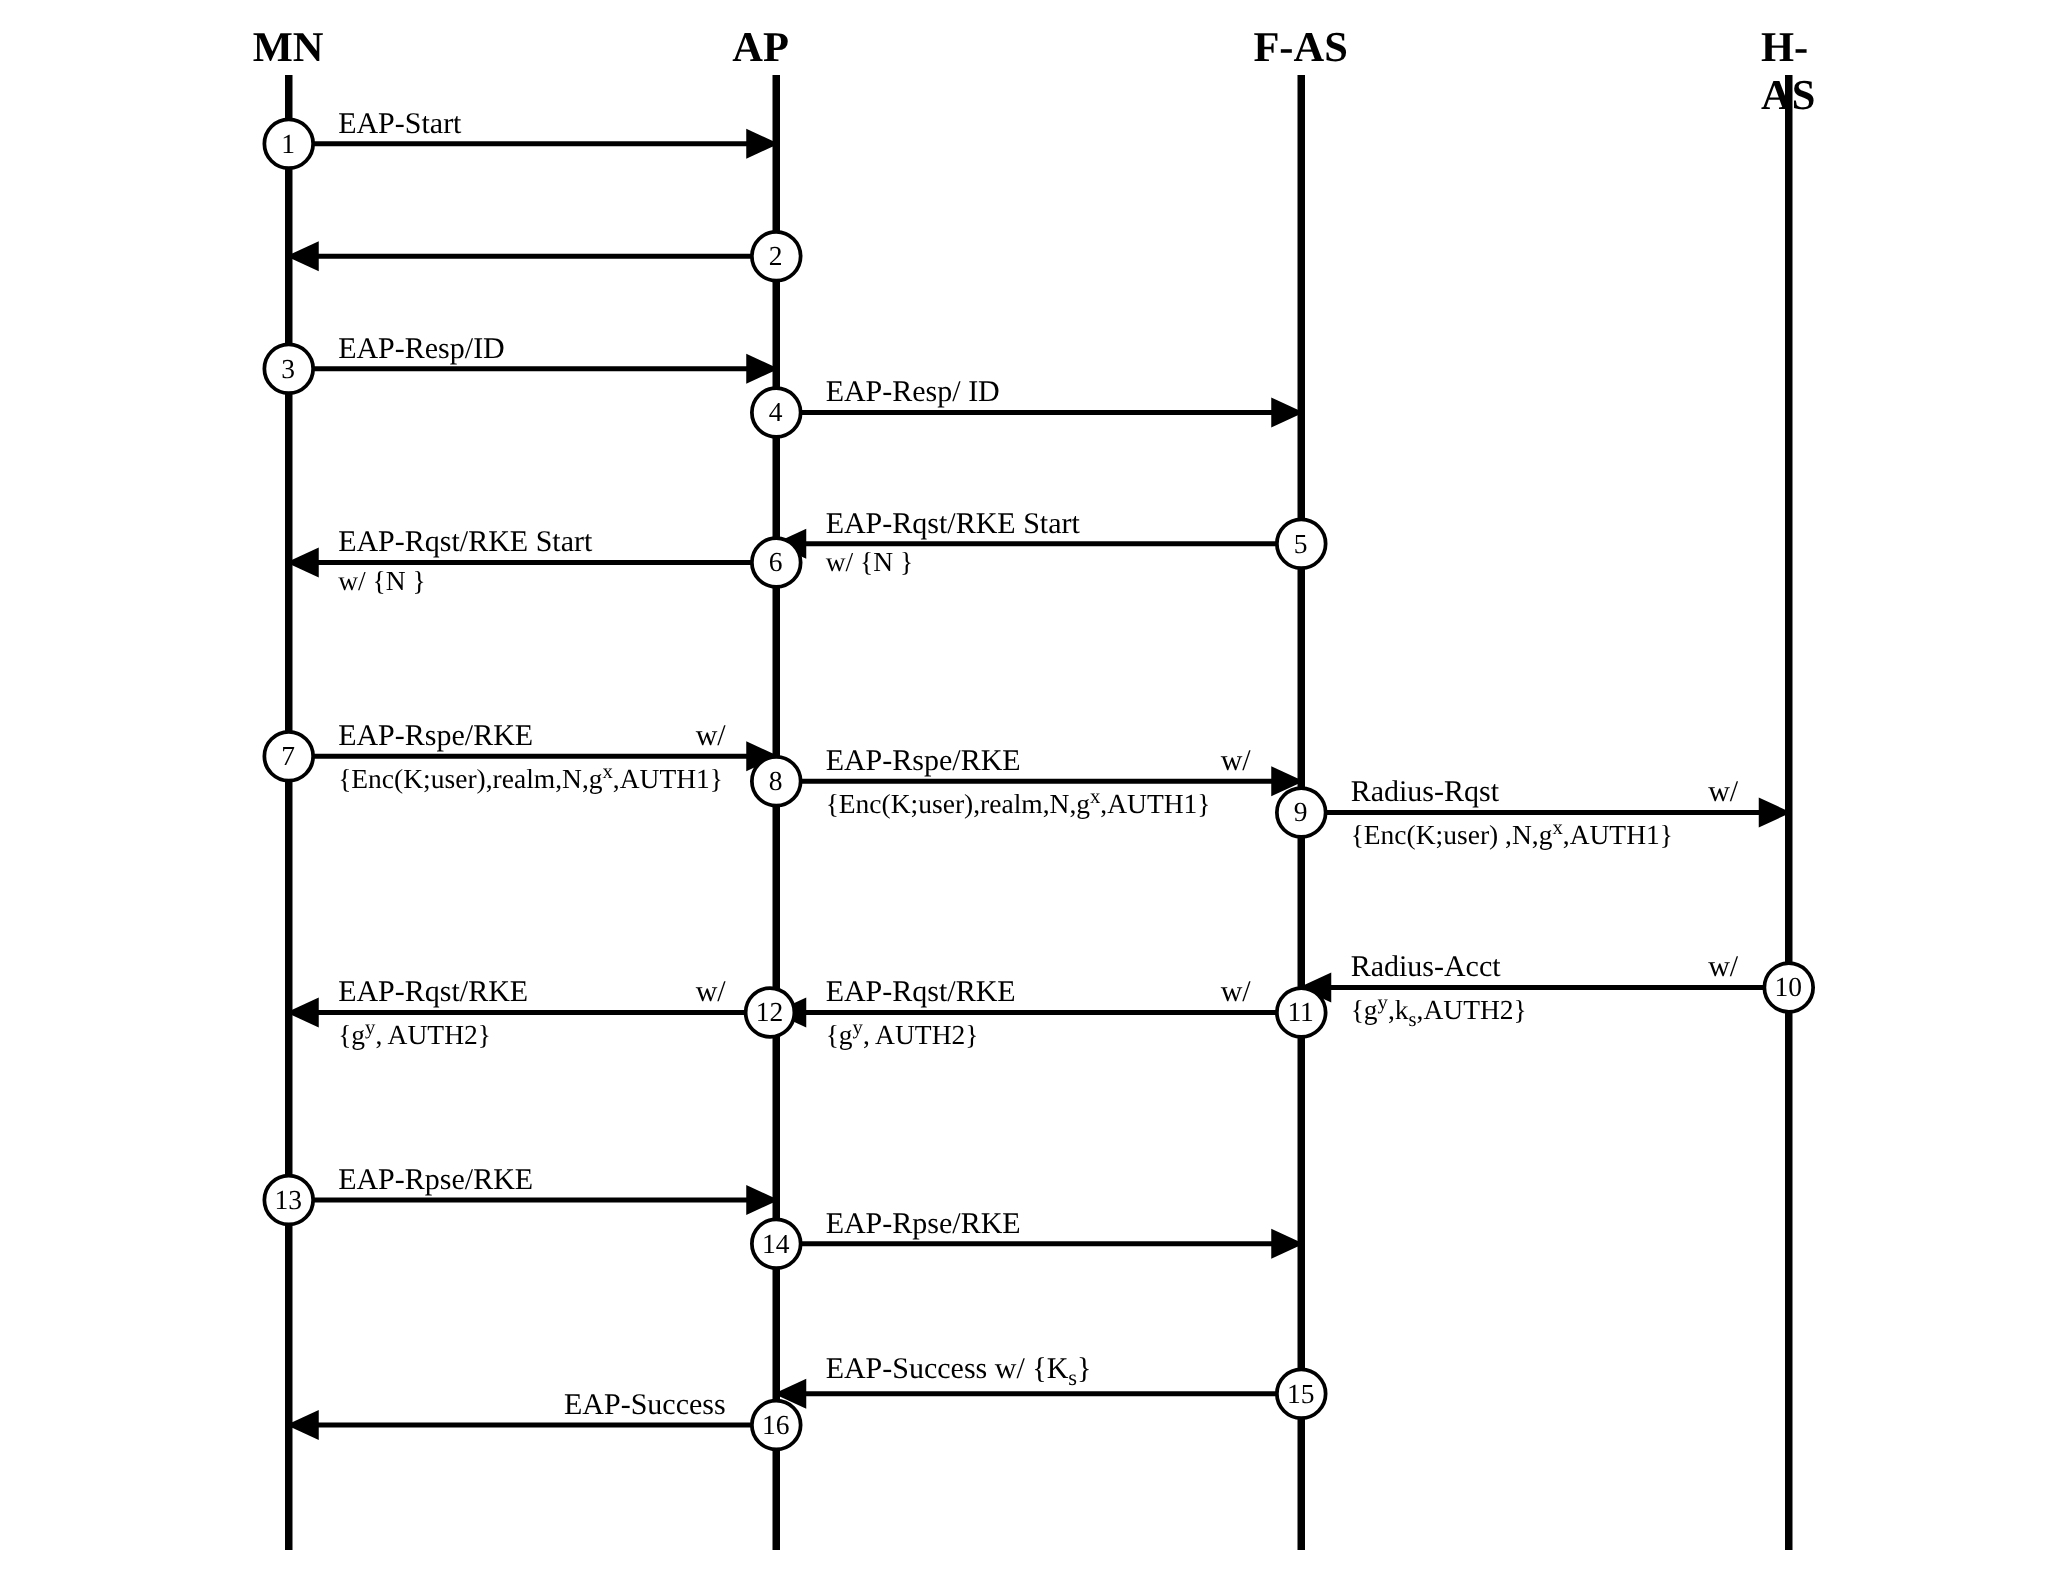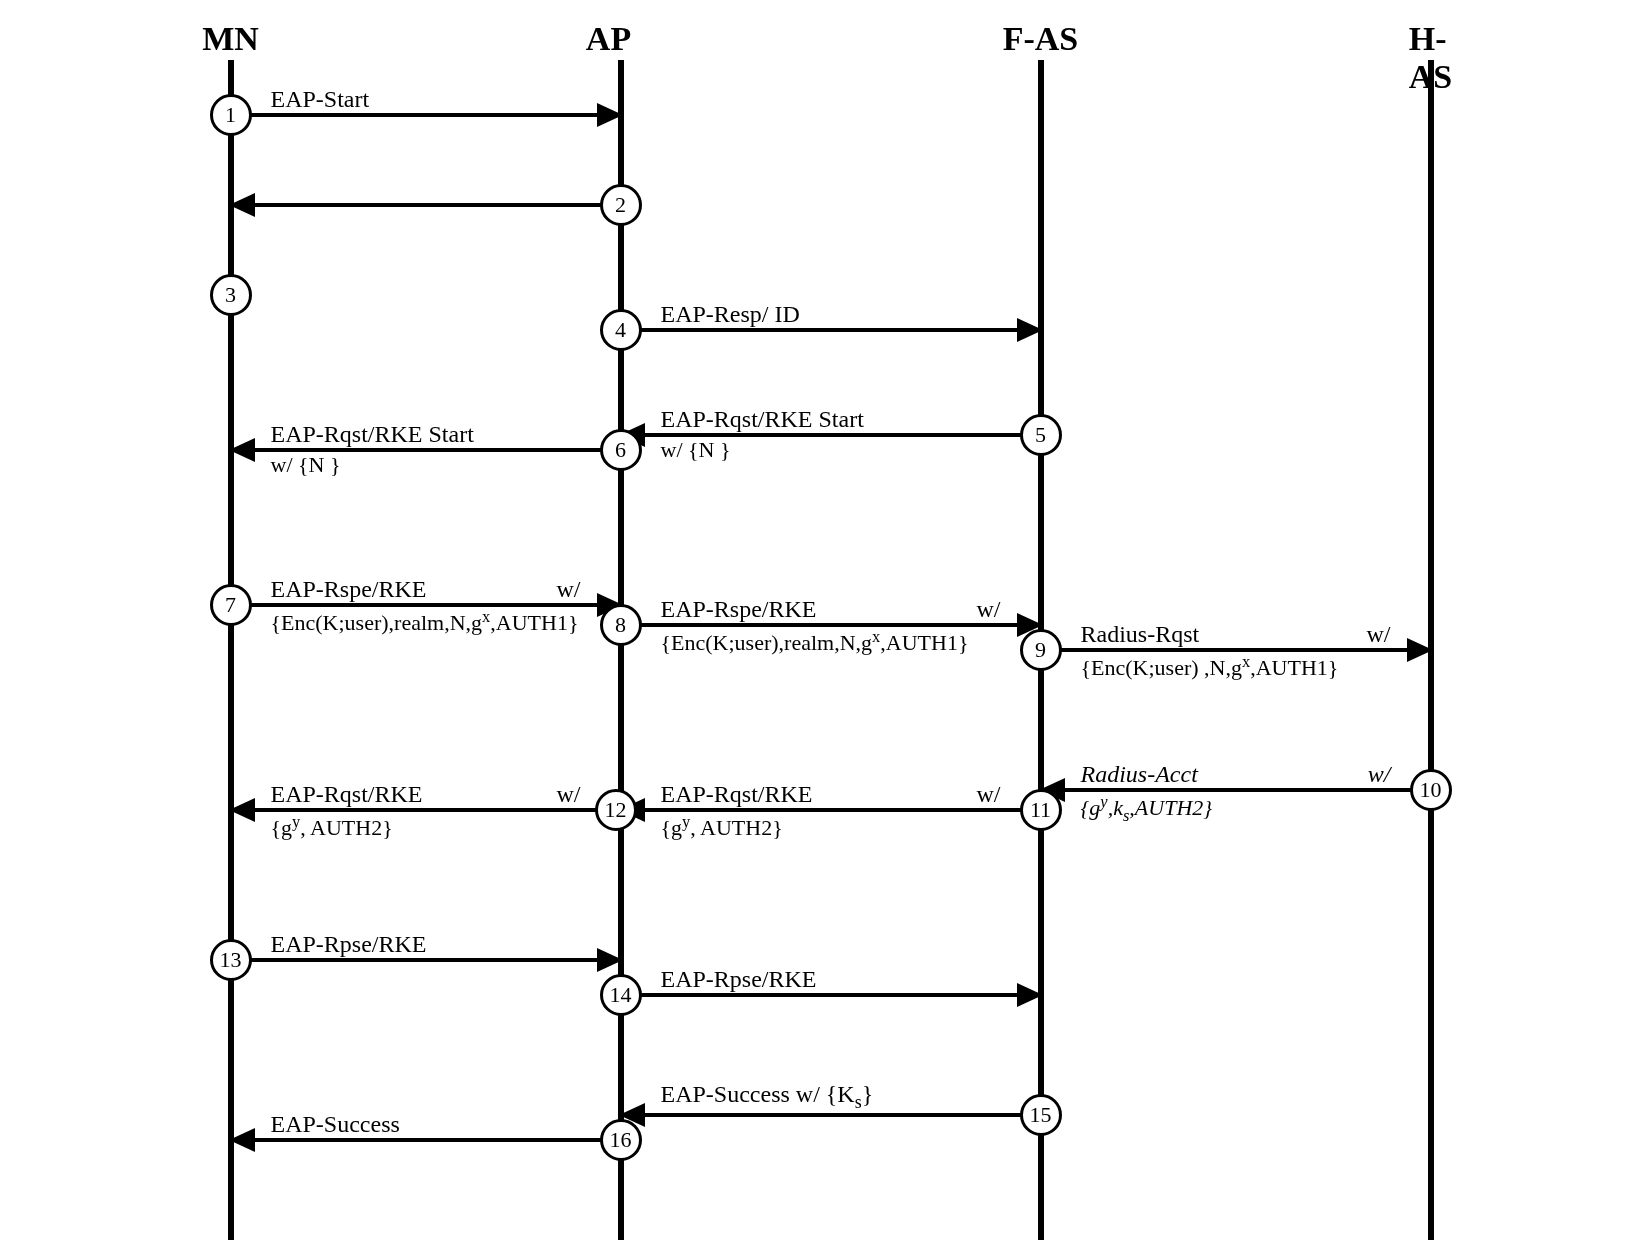--- a/index.html
+++ b/index.html
@@ -110,20 +110,25 @@
       <div class="line"></div>
       <div class="arrow-right"></div>
       <div class="labels">EAP-Start</div>
     </div>
     <div class="step-num" style="left: 40px; top: 95px;">1</div>
     <div class="msg" style="left: 40px; width: 390px; top: 155px;">
       <div class="line"></div>
       <div class="arrow-left"></div>
     </div>
     <div class="step-num" style="left: 430px; top: 185px;">2</div>
+    <div class="msg" style="left: 40px; width: 390px; top: 245px;">
+      <div class="line"></div>
+      <div class="arrow-right"></div>
+      <div class="labels">EAP-Resp/ID</div>
+    </div>
     <div class="step-num" style="left: 40px; top: 275px;">3</div>
     <div class="msg" style="left: 430px; width: 420px; top: 280px;">
       <div class="line"></div>
       <div class="arrow-right"></div>
       <div class="labels">EAP-Resp/ ID</div>
     </div>
     <div class="step-num" style="left: 430px; top: 310px;">4</div>
     <div class="msg" style="left: 430px; width: 420px; top: 385px;">
       <div class="line"></div>
       <div class="arrow-left"></div>
@@ -167,21 +172,21 @@
       <div class="arrow-right"></div>
       <div class="labels">
         <div class="row">
           <span>Radius-Rqst</span>
           <span>w/</span>
         </div>
       </div>
       <div class="below">{Enc(K;user) ,N,g<span class="sup">x</span>,AUTH1}</div>
     </div>
     <div class="step-num" style="left: 850px; top: 630px;">9</div>
-    <div class="msg" style="left: 850px; width: 390px; top: 740px; font-style: italic;">
+    <div class="msg" style="left: 850px; width: 390px; top: 740px;">
       <div class="line"></div>
       <div class="arrow-left"></div>
       <div class="labels">
         <div class="row">
           <span>Radius-Acct</span>
           <span>w/</span>
         </div>
       </div>
       <div class="below">{g<span class="sup">y</span>,k<span class="sub">s</span>,AUTH2}</div>
     </div>
@@ -221,19 +226,19 @@
       <div class="arrow-right"></div>
       <div class="labels">EAP-Rpse/RKE</div>
     </div>
     <div class="step-num" style="left: 430px; top: 975px;">14</div>
     <div class="msg" style="left: 430px; width: 420px; top: 1065px;">
       <div class="line"></div>
       <div class="arrow-left"></div>
       <div class="labels">EAP-Success w/ {K<span class="sub">s</span>}</div>
     </div>
     <div class="step-num" style="left: 850px; top: 1095px;">15</div>
-    <div class="msg" style="left: 40px; width: 390px; top: 1090px;">
+    <div class="msg" style="left: 40px; width: 390px; top: 1090px; text-align: right;">
       <div class="line"></div>
       <div class="arrow-left"></div>
       <div class="labels">EAP-Success</div>
     </div>
     <div class="step-num" style="left: 430px; top: 1120px;">16</div>
   </div>
 
 </body></html>

